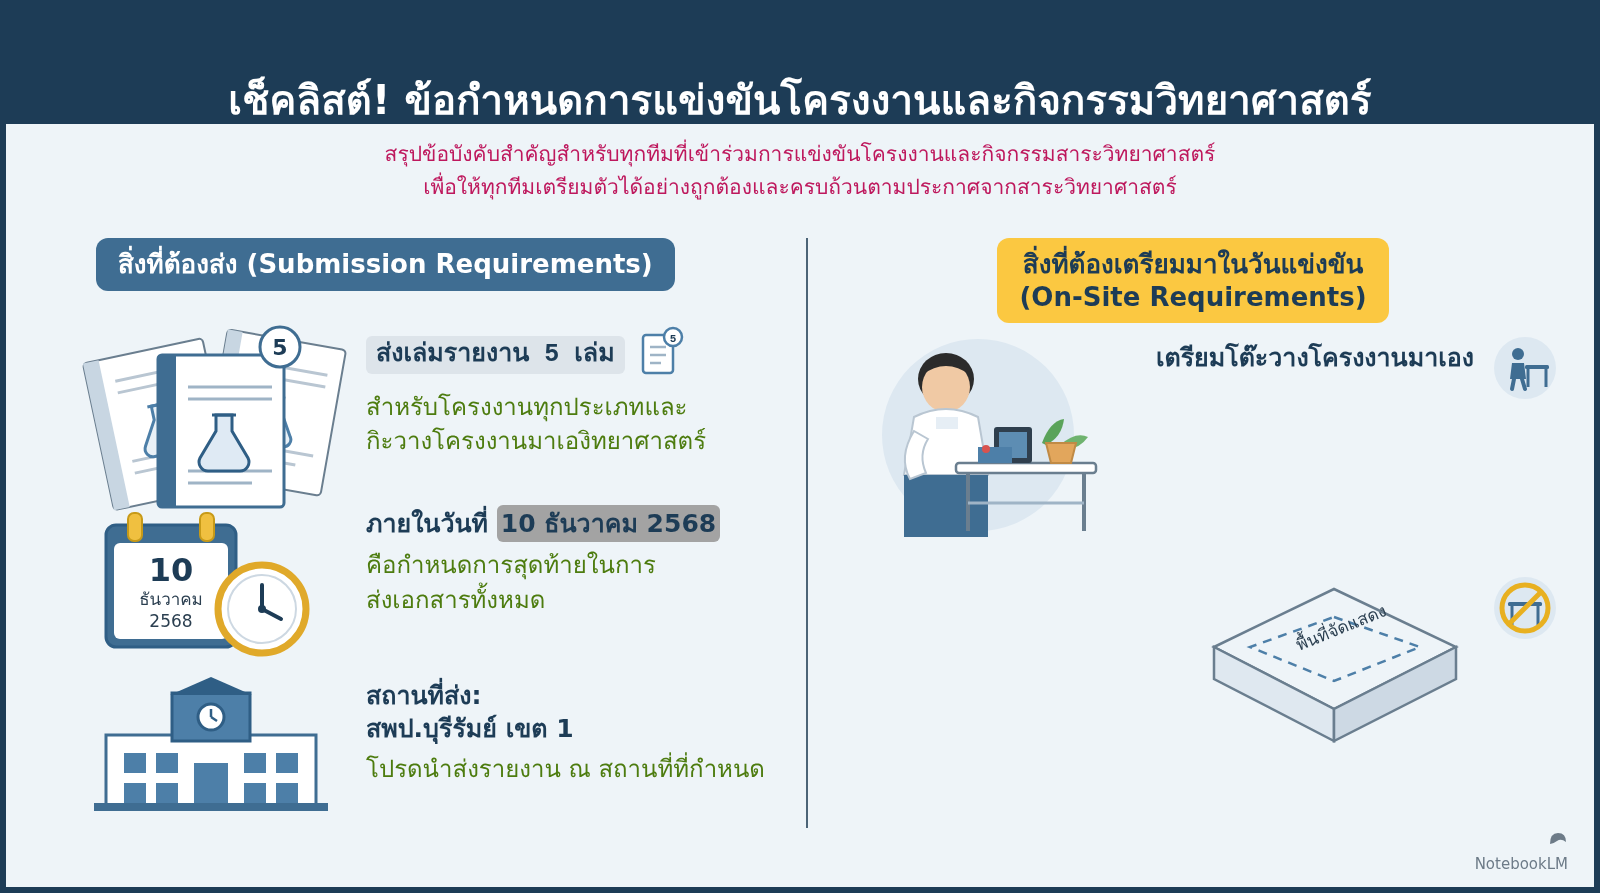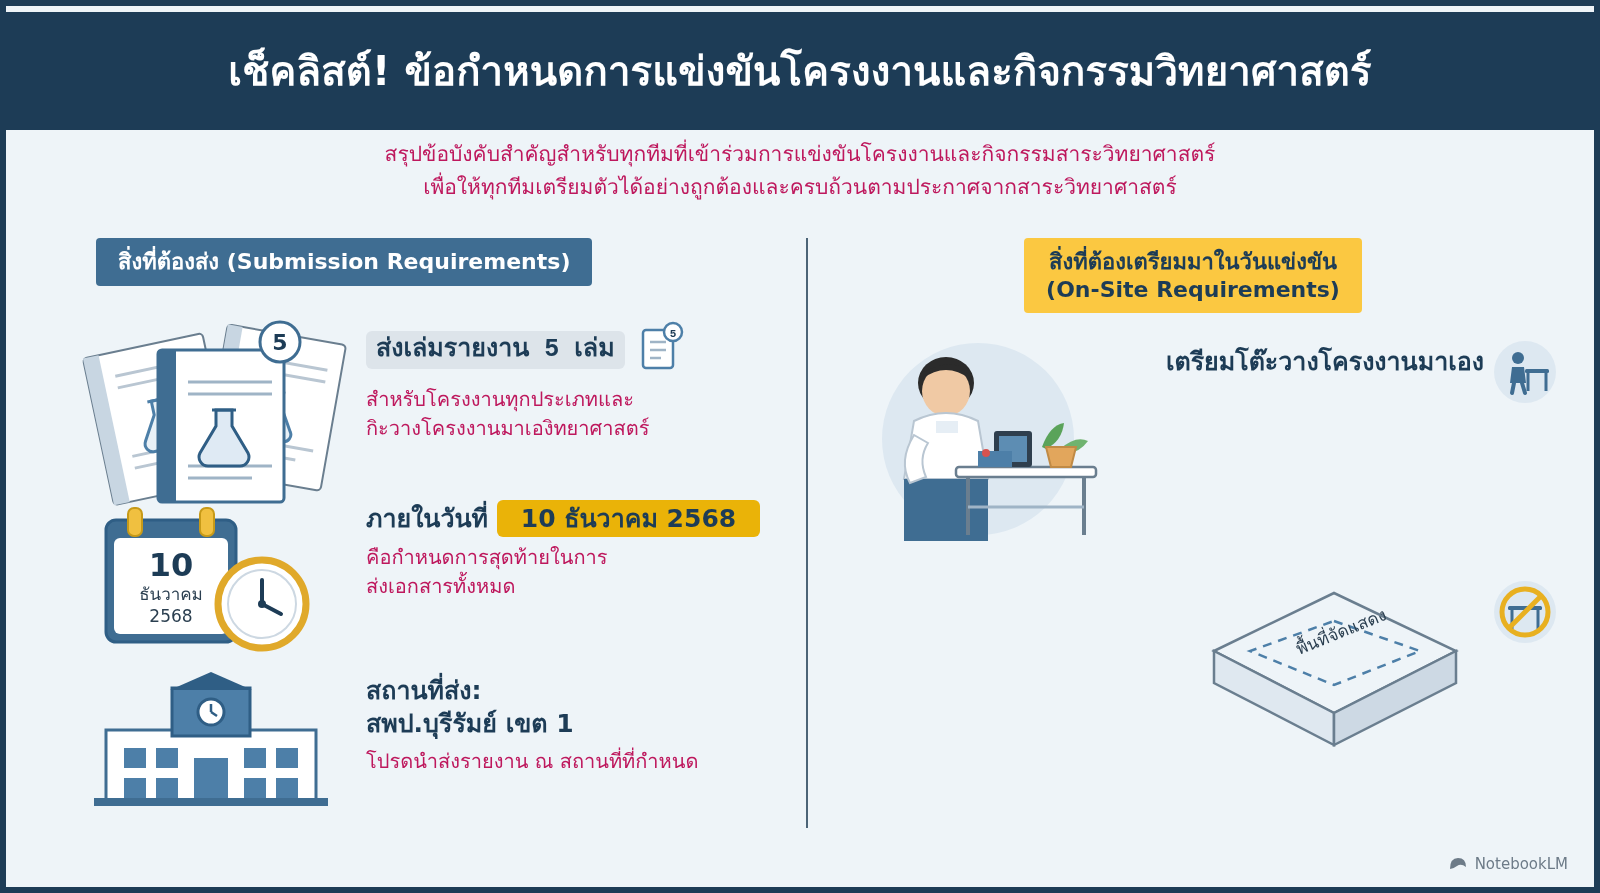--- a/index.html
+++ b/index.html
@@ -18,26 +18,26 @@
     width: 1600px;
     height: 893px;
     background: #eef4f8;
     box-sizing: border-box;
     border: 6px solid #1d3c56;
     overflow: hidden;
   }
   
   .header {
     position: absolute;
-    left: 0; top: 6px;
+    left: 0; top: 0;
     width: 100%;
     height: 118px;
     background: #1d3c56;
     display: flex;
-    align-items: center;
+    align-items: flex-end;
     justify-content: center;
   }
   .header-title {
     color: #ffffff;
     font-size: 40px;
     font-weight: bold;
     letter-spacing: .2px;
     text-align: center;
     line-height: 1.2;
   }
@@ -64,23 +64,23 @@
   }
   .col {
     position: absolute;
     top: 232px;
   }
   .col-left { left: 60px; width: 720px; }
   .col-right { left: 822px; width: 730px; }
 
   .pill {
     display: inline-block;
-    border-radius: 4px;
+    border-radius: 12px;
     padding: 10px 22px;
-    font-size: 22px;
+    font-size: 26px;
     font-weight: bold;
     line-height: 1.25;
   }
   .pill-blue {
     background: #3f6d92;
     color: #ffffff;
   }
   .pill-yellow {
     background: #fbc841;
     color: #1d3c56;
@@ -109,44 +109,45 @@
     color: #1d3c56;
     line-height: 1.35;
   }
   .hl-grey {
     background: #dde4ea;
     border-radius: 6px;
     padding: 2px 10px;
     display: inline-block;
   }
   .hl-yellow {
-    background: #eab308;
+    background: #a3a3a3;
     border-radius: 6px;
-    padding: 2px 24px;
+    padding: 2px 4px;
     display: inline-block;
   }
   .item-sub {
     margin-top: 6px;
-    font-size: 20px;
-    color: #be185d;
+    font-size: 24px;
+    color: #4d7c0f;
     line-height: 1.45;
   }
   .right .item-text { text-align: right; padding-right: 0; }
   .right .item { justify-content: flex-end; }
 
   
   .footer {
     position: absolute;
     right: 26px;
     bottom: 14px;
     display: flex;
     align-items: flex-end;
     gap: 7px;
     color: #6d7b88;
     font-size: 15px;
+    flex-direction: column;
   }
   .footer svg { display: block; }
 
   svg { overflow: visible; }
 </style>
 </head>
 <body>
 
 <div class="page">
 
@@ -297,21 +298,21 @@
 
   <div class="col col-right right">
 
     <div class="pill-wrap">
       <span class="pill pill-yellow">
         <span>สิ่งที่ต้องเตรียมมาในวันแข่งขัน</span><br>
         <span>(On-Site Requirements)</span>
       </span>
     </div>
 
-    <div class="item" style="margin-top:26px;">
+    <div class="item" style="margin-top:12px;gap:10px;">
       <div class="item-art" style="width:300px;height:210px;">
         <svg width="300" height="210" viewBox="0 0 300 210">
           <circle cx="150" cy="100" r="96" fill="#dde8f1"></circle>
 
           <ellipse cx="118" cy="44" rx="28" ry="26" fill="#2b2b2b"></ellipse>
           <ellipse cx="118" cy="52" rx="24" ry="25" fill="#f0c9a4"></ellipse>
           <path d="M94 40 q24 -18 48 0 q-10 -26 -48 -6 z" fill="#2b2b2b"></path>
           <path d="M86 82 q32 -16 64 0 l10 58 -84 0 z" fill="#ffffff" stroke="#b9c6d2" stroke-width="2"></path>
           <rect x="108" y="82" width="22" height="12" fill="#e6eef5"></rect>
           <rect x="76" y="140" width="84" height="62" fill="#3f6d92"></rect>

